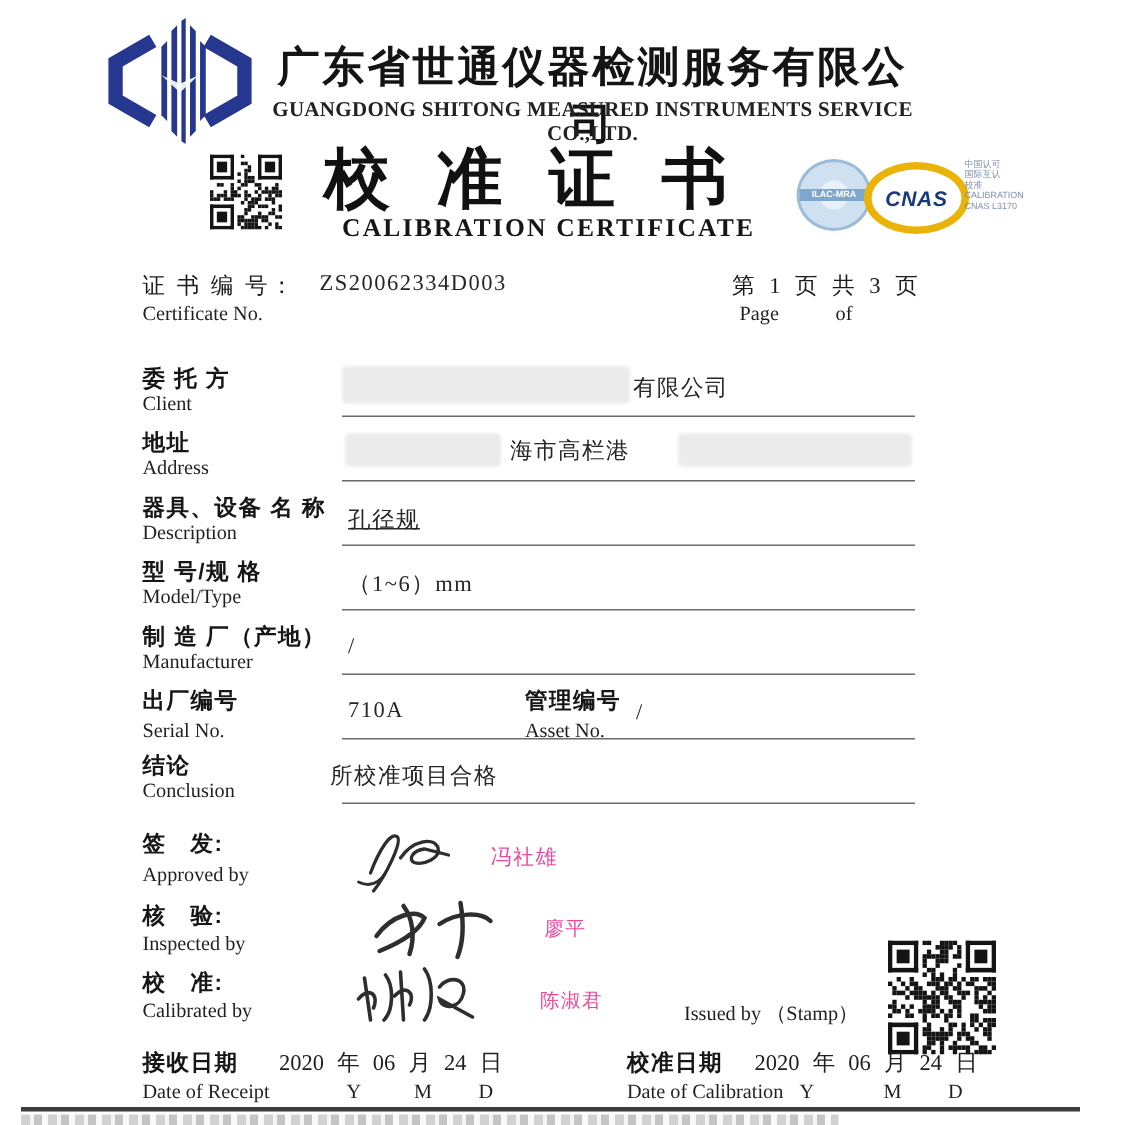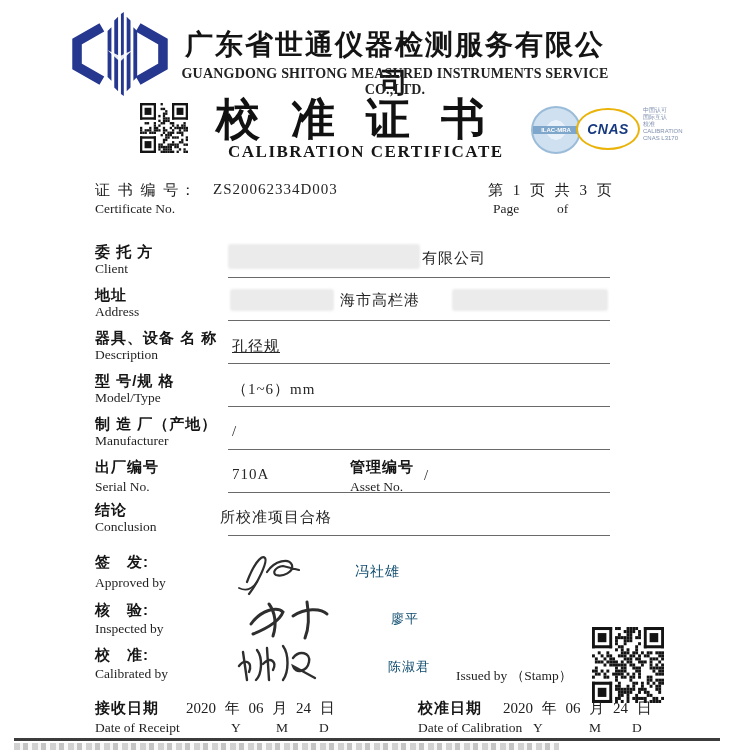--- a/index.html
+++ b/index.html
@@ -11,35 +11,35 @@
   .company-en{width:430px;text-align:center;font-size:14px;font-weight:bold;letter-spacing:0.2px;color:#222;}
   
   .title-cn{font-size:44px;font-weight:bold;letter-spacing:10px;color:#111;font-family:"Liberation Serif",serif;}
   .title-en{font-size:17px;font-weight:bold;letter-spacing:1.5px;color:#161616;}
   
   .ilac{width:46px;height:44px;border-radius:50%;background:
         radial-gradient(circle at 50% 50%, #e8f1fa 0 30%, #cfe0f0 31% 100%);
         border:2px solid #9bbcd9;display:flex;align-items:center;justify-content:center;}
   .ilac span{font-size:6px;font-weight:bold;color:#ffffff;background:#7fa7cc;width:100%;text-align:center;
         padding:1px 0;font-family:"Liberation Sans",sans-serif;}
-  .cnas{width:60px;height:38px;border-radius:50%;border:2px solid #eab308;background:#fff;
+  .cnas{width:60px;height:38px;border-radius:50%;border:5px solid #eab308;background:#fff;
         display:flex;align-items:center;justify-content:center;}
   .cnas span{font-size:14px;font-weight:bold;font-style:italic;color:#16397f;letter-spacing:0.5px;
         font-family:"Liberation Sans",sans-serif;}
   .acc-side{font-size:6px;line-height:7px;color:#7f8fae;font-family:"Liberation Sans",sans-serif;}
   
   .label-cn{font-size:15px;font-weight:bold;font-family:"Liberation Sans",sans-serif;color:#161616;letter-spacing:1px;}
   .label-en{font-size:13.5px;color:#1f1f1f;}
   .serif-cn{font-size:15px;letter-spacing:2px;color:#1b1b1b;}
   .value{font-size:15px;color:#262626;letter-spacing:1px;}
   .underline{border-bottom:1px solid #6a6a6a;height:0;width:382px;left:228px;}
   .redact{background:#ebebeb;border-radius:3px;filter:blur(1px);}
   .qr{display:block;}
   .sig path{stroke:#2e2e2e;fill:none;stroke-linecap:round;}
-  .sig-name{font-size:14px;color:#0c4a6e;letter-spacing:1px;margin-left:28px;}
+  .sig-name{font-size:14px;color:#ec4899;letter-spacing:1px;}
   .date-value{font-size:15px;word-spacing:5px;color:#202020;}
   .ymd{font-size:13.5px;color:#1f1f1f;}
   .bottom-line{background:#3c3c3c;height:3px;}
   .smudge{height:7px;opacity:.45;background:repeating-linear-gradient(90deg,#9a9a9a 0 6px,#e8e8e8 6px 9px,#7d7d7d 9px 14px,#f2f2f2 14px 18px);}
   .edge{background:#dcdcdc;}
 </style>
 </head>
 <body>
 
 <div class="page">

